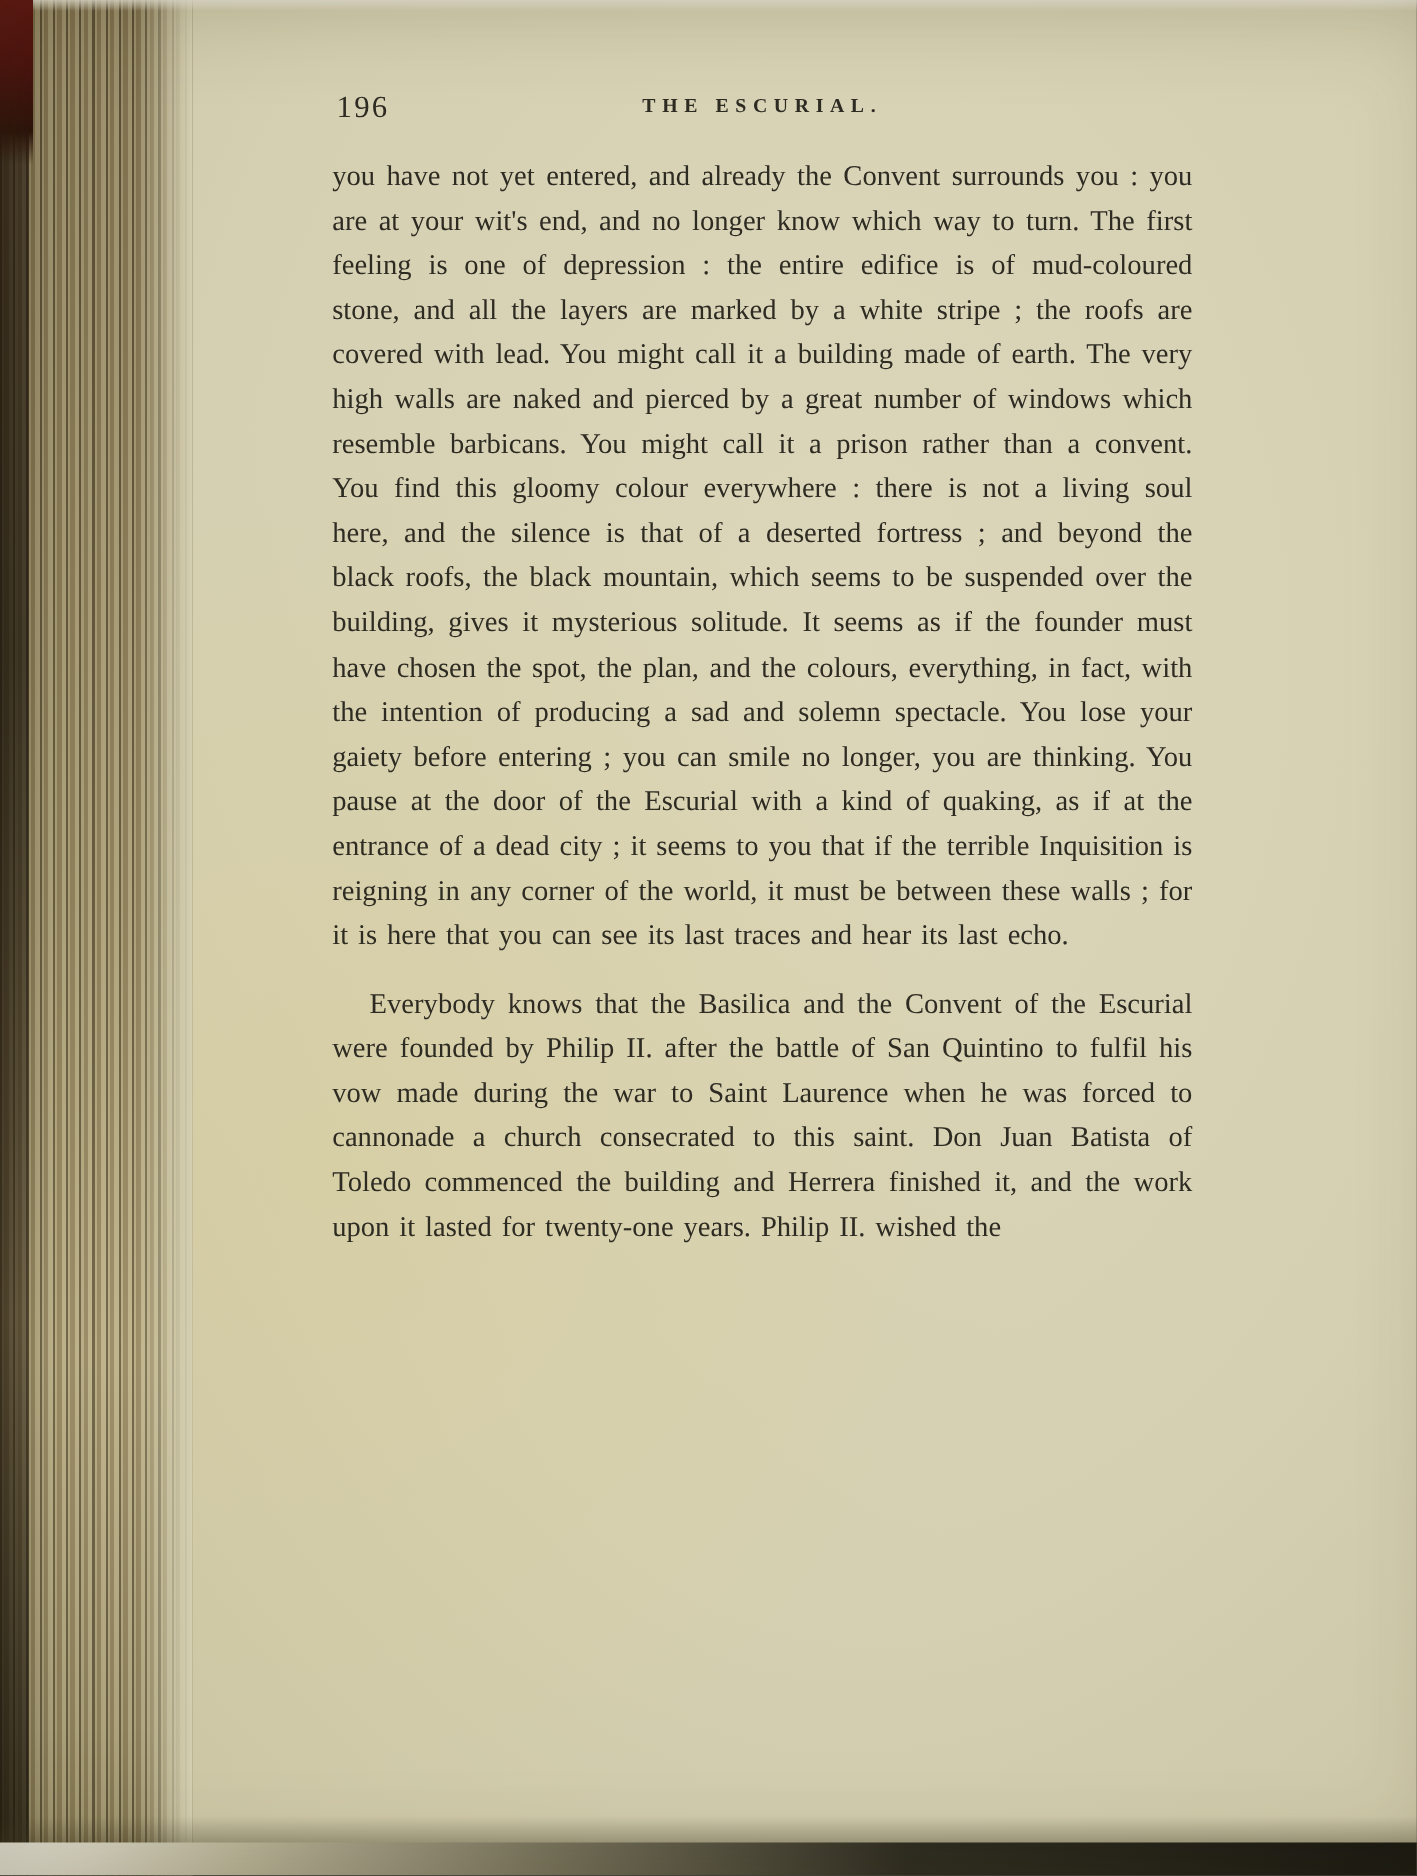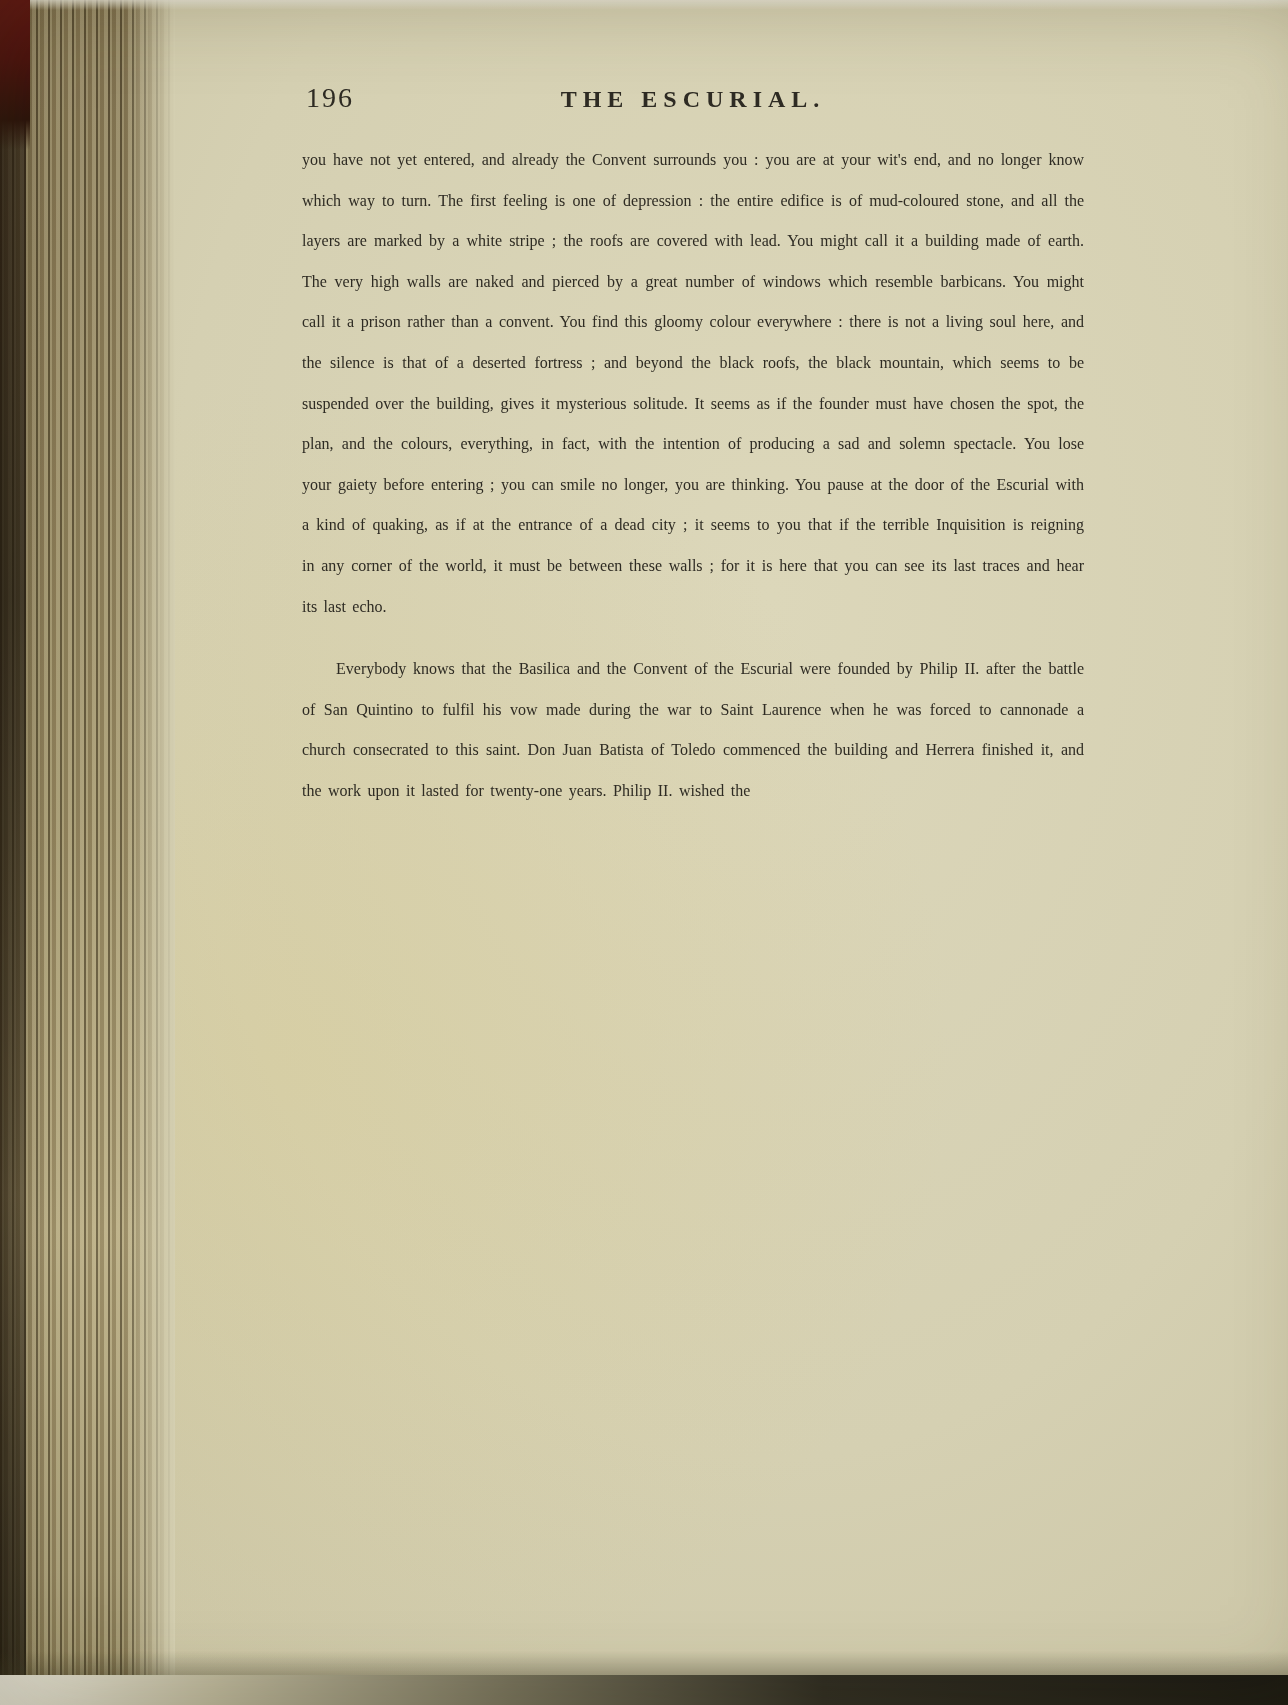--- a/index.html
+++ b/index.html
@@ -92,27 +92,27 @@
   .page-num {
     position: absolute;
     left: 4px; top: 6px;
     font-size: 28px;
     letter-spacing: 2px;
   }
   .running-title {
     position: absolute;
     left: 0; right: 0; top: 10px;
     text-align: center;
-    font-size: 24px;
+    font-size: 18px;
     font-weight: bold;
     letter-spacing: 6px;
   }
   .body-text {
     margin-top: 16px;
-    font-size: 16px;
+    font-size: 26px;
     line-height: 40.6px;
     text-align: justify;
     word-spacing: 2.5px;
   }
   .body-text p {
     margin: 0;
   }
   .body-text p.indent {
     text-indent: 34px;
     margin-top: 22px;

